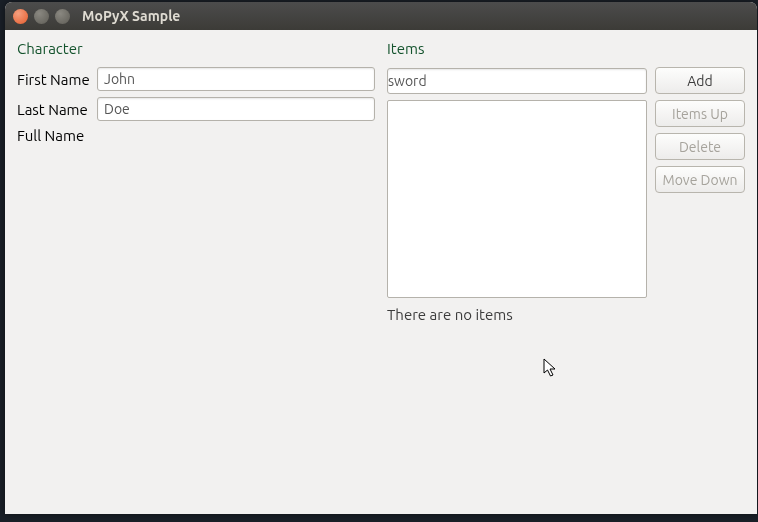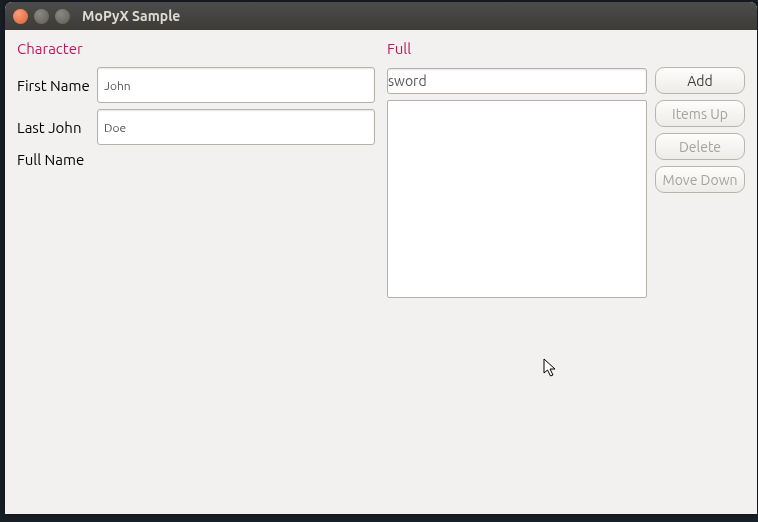--- a/index.html
+++ b/index.html
@@ -69,40 +69,40 @@
       flex-direction: column;
     }
     .right-col {
       flex: 1;
       display: flex;
       flex-direction: column;
     }
     .section-header {
       font-size: 15px;
       margin-bottom: 10px;
-      color: #be185d;
+      color: #14532d;
     }
     .form-row {
       display: flex;
       align-items: center;
       margin-bottom: 6px;
     }
     .form-label {
       width: 80px;
       font-size: 15px;
       color: #000000;
     }
     .text-input {
       flex: 1;
-      height: 36px;
+      height: 24px;
       background: #fff;
       border: 1px solid #b5b2ab;
       border-radius: 3px;
       padding: 0 6px;
-      font-size: 12px;
+      font-size: 14px;
       color: #555;
       font-family: inherit;
       box-shadow: inset 0 1px 2px rgba(0,0,0,0.1);
     }
     .items-top-row {
       display: flex;
       gap: 8px;
       margin-bottom: 6px;
       align-items: center;
     }
@@ -132,21 +132,21 @@
     .button-col {
       width: 90px;
       display: flex;
       flex-direction: column;
       gap: 6px;
     }
     .btn {
       height: 27px;
       background: linear-gradient(to bottom, #fdfdfc, #edeceb);
       border: 1px solid #b8b5ad;
-      border-radius: 9px;
+      border-radius: 4px;
       font-size: 14px;
       color: #3c3c3c;
       cursor: pointer;
       font-family: inherit;
     }
     .btn:disabled {
       color: #a6a39c;
       cursor: default;
     }
     .status-text {
@@ -176,49 +176,50 @@
 
     <div class="left-col">
       <div class="section-header">Character</div>
 
       <div class="form-row">
         <div class="form-label">First Name</div>
         <input type="text" class="text-input" value="John" style="">
       </div>
 
       <div class="form-row">
-        <div class="form-label">Last John</div>
+        <div class="form-label">Last Name</div>
         <input type="text" class="text-input" value="Doe" style="">
       </div>
 
       <div class="form-row">
         <div class="form-label">Full Name</div>
         <div></div>
       </div>
     </div>
 
     <div class="right-col">
-      <div class="section-header">Full</div>
+      <div class="section-header">Items</div>
 
       <div class="items-top-row">
         <input type="text" class="items-input" value="sword" style="">
         <div class="button-col" style="width:90px">
           <button class="btn">Add</button>
         </div>
       </div>
 
       <div class="items-body">
         <div class="listbox"></div>
         <div class="button-col">
           <button class="btn" disabled="">Items Up</button>
           <button class="btn" disabled="">Delete</button>
           <button class="btn" disabled="">Move Down</button>
         </div>
       </div>
 
+      <div class="status-text">There are no items</div>
     </div>
 
   </div>
 </div>
 
 <svg class="cursor" width="18" height="22">
   <path d="M1 1 L1 15 L4.5 12 L7.5 18 L10 17 L7 11 L12 11 Z" fill="white" stroke="black" stroke-width="1"></path>
 </svg>
 
 </body></html>

